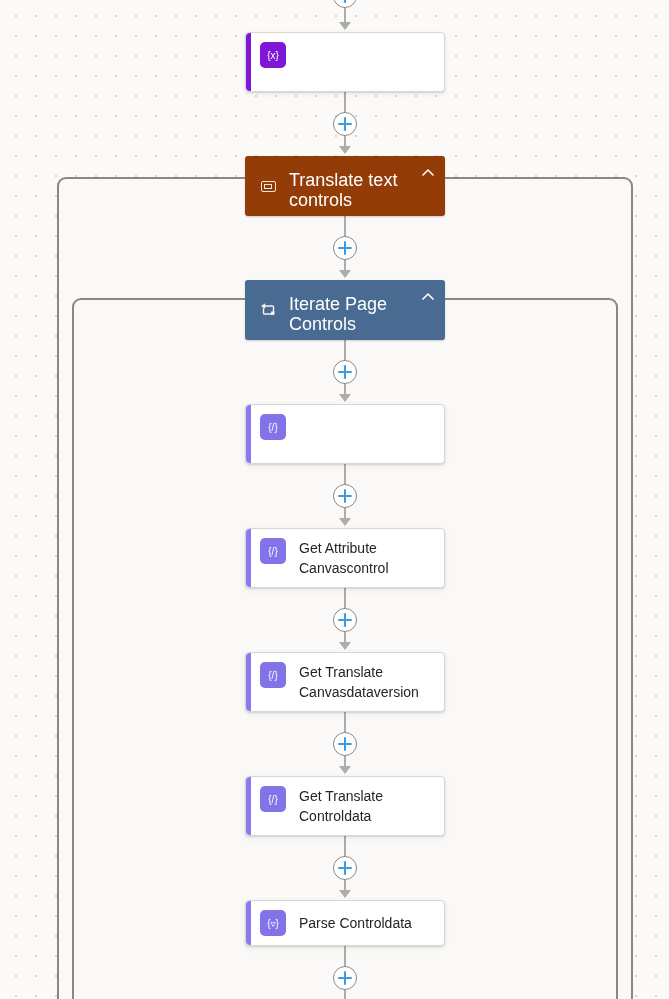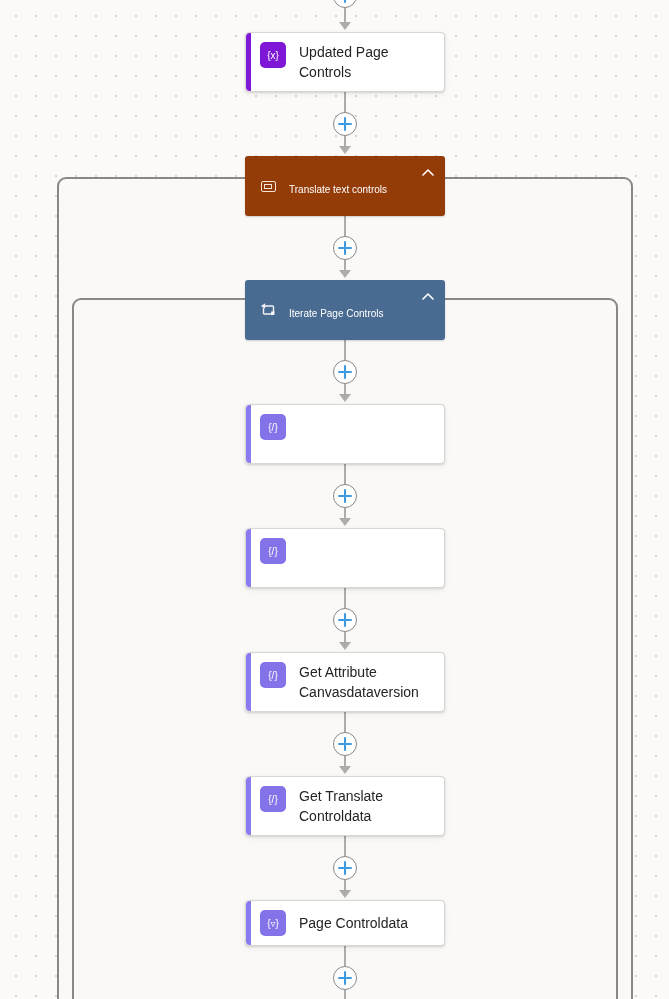--- a/index.html
+++ b/index.html
@@ -50,21 +50,21 @@
     font-size:10px;letter-spacing:0;margin-left:14px;align-self:flex-start;
   }
   .card.single .badge{align-self:center;}
   .card .title{margin-left:13px;font-size:14px;line-height:20px;color:#242424;width:140px;}
 
   .header-card{
     width:200px;height:60px;box-sizing:border-box;border-radius:3px;position:relative;
     display:flex;align-items:center;padding:0 0 0 14px;color:#fff;cursor:pointer;
     box-shadow:0 1px 2px rgba(0,0,0,.18);
   }
-  .header-card .title{margin-left:12px;font-size:10px;line-height:20px;width:130px;margin-top:8px;}
+  .header-card .title{margin-left:12px;font-size:18px;line-height:20px;width:130px;margin-top:8px;}
   .hicon{width:18px;height:18px;flex-shrink:0;display:flex;align-items:center;justify-content:center;}
   .scope-glyph{width:15px;height:11px;border:1.5px solid rgba(255,243,232,.92);border-radius:2px;
     display:flex;align-items:center;justify-content:center;box-sizing:border-box;}
   .scope-glyph .inner{width:6px;height:3px;border:1.5px solid rgba(255,243,232,.92);box-sizing:content-box;}
   .collapse-btn{position:absolute;top:8px;right:8px;width:18px;height:16px;cursor:pointer;
     display:flex;align-items:center;justify-content:center;background:transparent;border:none;padding:0;}
 </style>
 </head>
 <body>
 
@@ -77,21 +77,20 @@
 
     <div class="plus"></div>
     <div class="vline h14"></div>
     <div class="arrowhead"></div>
 
     <div class="card">
       <div class="accent" style="background-color: rgb(127, 23, 214);"></div>
       <div class="badge" style="background-color: rgb(127, 23, 214);">
           <span>{x}</span>
         </div>
-      <div class="title">Updated Page Controls</div>
     </div>
 
     <div class="vline h20"></div>
     <div class="plus"></div>
     <div class="vline h10"></div>
     <div class="arrowhead"></div>
 
     <div class="header-card" style="background-color: rgb(148, 60, 8);">
       <div class="hicon">
         <div class="scope-glyph">
@@ -143,33 +142,34 @@
     <div class="vline h20"></div>
     <div class="plus"></div>
     <div class="vline h10"></div>
     <div class="arrowhead"></div>
 
     <div class="card">
       <div class="accent" style="background-color: rgb(138, 122, 240);"></div>
       <div class="badge" style="background-color: rgb(130, 115, 233);">
           <span>{/}</span>
         </div>
-    </div>
-
-    <div class="vline h20"></div>
-    <div class="plus"></div>
-    <div class="vline h10"></div>
-    <div class="arrowhead"></div>
-
-    <div class="card">
-      <div class="accent" style="background-color: rgb(138, 122, 240);"></div>
-      <div class="badge" style="background-color: rgb(130, 115, 233);">
-          <span>{/}</span>
-        </div>
-      <div class="title">Get Attribute Canvasdataversion</div>
+      <div class="title">Get Attribute Canvascontrol</div>
+    </div>
+
+    <div class="vline h20"></div>
+    <div class="plus"></div>
+    <div class="vline h10"></div>
+    <div class="arrowhead"></div>
+
+    <div class="card">
+      <div class="accent" style="background-color: rgb(138, 122, 240);"></div>
+      <div class="badge" style="background-color: rgb(130, 115, 233);">
+          <span>{/}</span>
+        </div>
+      <div class="title">Get Translate Canvasdataversion</div>
     </div>
 
     <div class="vline h20"></div>
     <div class="plus"></div>
     <div class="vline h10"></div>
     <div class="arrowhead"></div>
 
     <div class="card">
       <div class="accent" style="background-color: rgb(138, 122, 240);"></div>
       <div class="badge" style="background-color: rgb(130, 115, 233);">
@@ -181,21 +181,21 @@
     <div class="vline h20"></div>
     <div class="plus"></div>
     <div class="vline h10"></div>
     <div class="arrowhead"></div>
 
     <div class="card single">
       <div class="accent" style="background-color: rgb(138, 122, 240);"></div>
       <div class="badge" style="background-color: rgb(130, 115, 233);">
           <span>{▿}</span>
         </div>
-      <div class="title">Page Controldata</div>
+      <div class="title">Parse Controldata</div>
     </div>
 
     <div class="vline h20"></div>
     <div class="plus"></div>
     <div class="vline h15"></div>
 
   </div>
 </div>
 
 </body></html>

